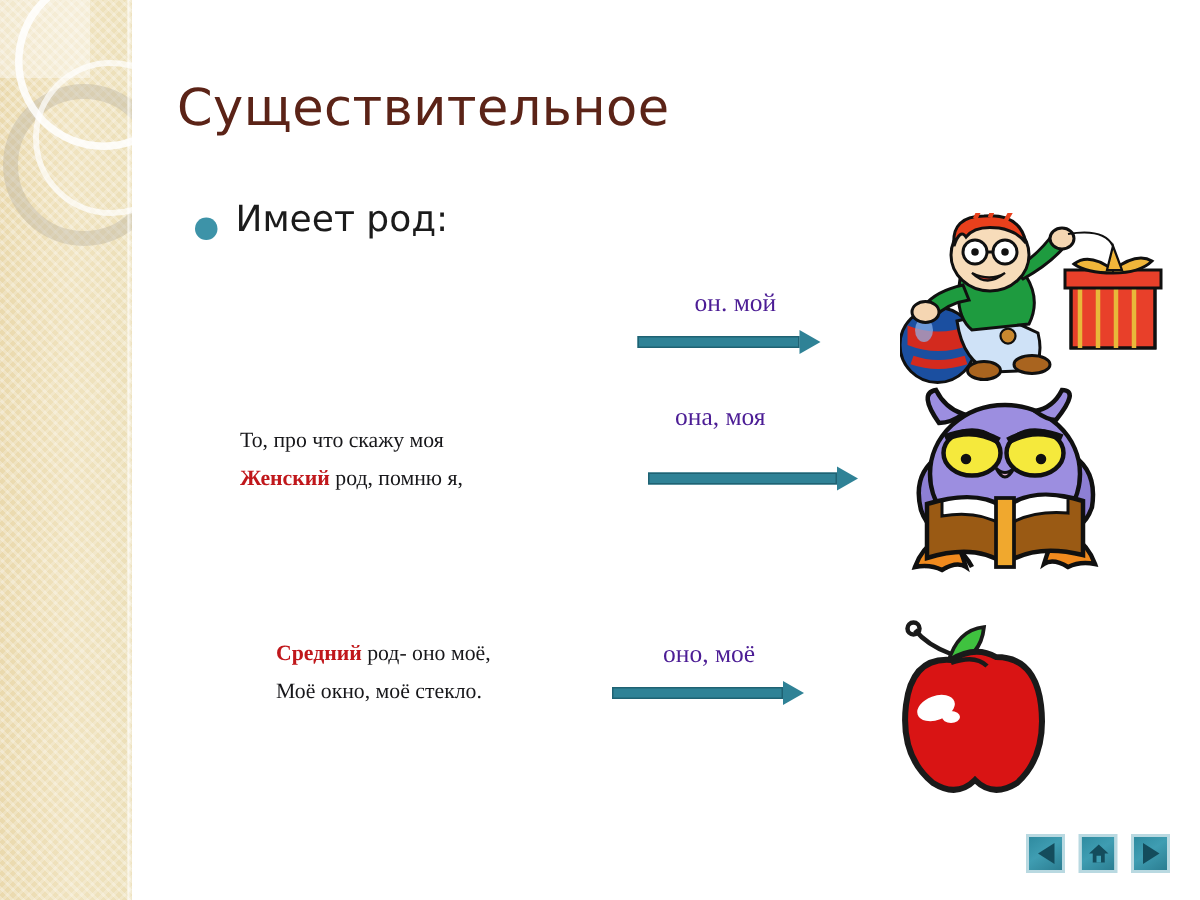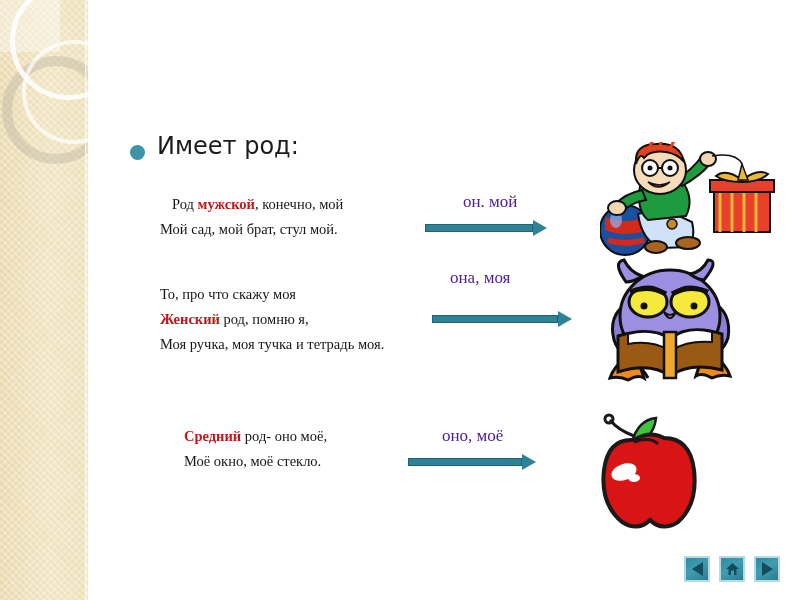--- a/index.html
+++ b/index.html
@@ -172,30 +172,27 @@
 <div id="slide">
 
   <div class="side-band">
     <div class="band-corner-rect"></div>
     <div class="ring ring-mid"></div>
     <div class="ring ring-top"></div>
     <div class="ring ring-low"></div>
     <div class="side-band-edge"></div>
   </div>
 
+  <div class="title">Существительное</div>
 
   <div class="bullet-row">
     <div class="bullet-dot"></div>
     <div class="bullet-text">Имеет род:</div>
   </div>
 
-  <div class="verse" style="left:160px; top:192px;">
-    <div class="verse-indent"><span>Род </span><span class="accent">мужской</span><span>, конечно, мой</span></div>
-    <div>Мой сад, мой брат, стул мой.</div>
-  </div>
   <div class="pron" style="left:463px; top:192px;">он. мой</div>
   <div class="arrow" style="left:425px; top:220px; width:122px;">
     <div class="shaft" style="width:108px;"></div>
     <div class="head" style="left:108px;"></div>
   </div>
 
   <svg class="art" style="left:600px; top:142px;" width="190" height="115" viewBox="0 0 190 115">
 
     <circle cx="25" cy="88" r="25" fill="#1b4fa0" stroke="#101010" stroke-width="2"></circle>
     <path d="M5 75 Q25 83 47 75 L47 88 Q25 96 5 88 Z" fill="#d32a1e"></path>
@@ -234,21 +231,20 @@
     <path d="M120 44 V90 M132 44 V90 M144 44 V90 M156 44 V90" stroke="#e8b93a" stroke-width="3"></path>
     <rect x="110" y="38" width="64" height="12" fill="#e8402a" stroke="#101010" stroke-width="2"></rect>
     <path d="M142 38 Q126 26 116 34 Q124 40 142 40 Q160 40 168 32 Q158 26 142 38 Z" fill="#f0b63a" stroke="#101010" stroke-width="2"></path>
     <path d="M138 38 L142 22 L148 38 Z" fill="#f0b63a" stroke="#101010" stroke-width="1.5"></path>
     <path d="M142 22 Q136 10 112 14" stroke="#101010" stroke-width="1.5" fill="none"></path>
   </svg>
 
   <div class="verse" style="left:160px; top:282px;">
     <div>То, про что скажу моя</div>
     <div><span class="accent">Женский</span><span> род, помню я,</span></div>
-    <div>Моя ручка, моя тучка и тетрадь моя.</div>
   </div>
   <div class="pron" style="left:450px; top:268px;text-align:center;">она, моя</div>
   <div class="arrow" style="left:432px; top:311px; width:140px;">
     <div class="shaft" style="width:126px;"></div>
     <div class="head" style="left:126px;"></div>
   </div>
 
   <svg class="art" style="left:604px; top:258px;" width="180" height="125" viewBox="0 0 180 125">
 
     <path d="M22 46 Q4 58 10 82 Q16 100 36 100 L46 70 Z" fill="#8d7fd4" stroke="#101010" stroke-width="3"></path>

